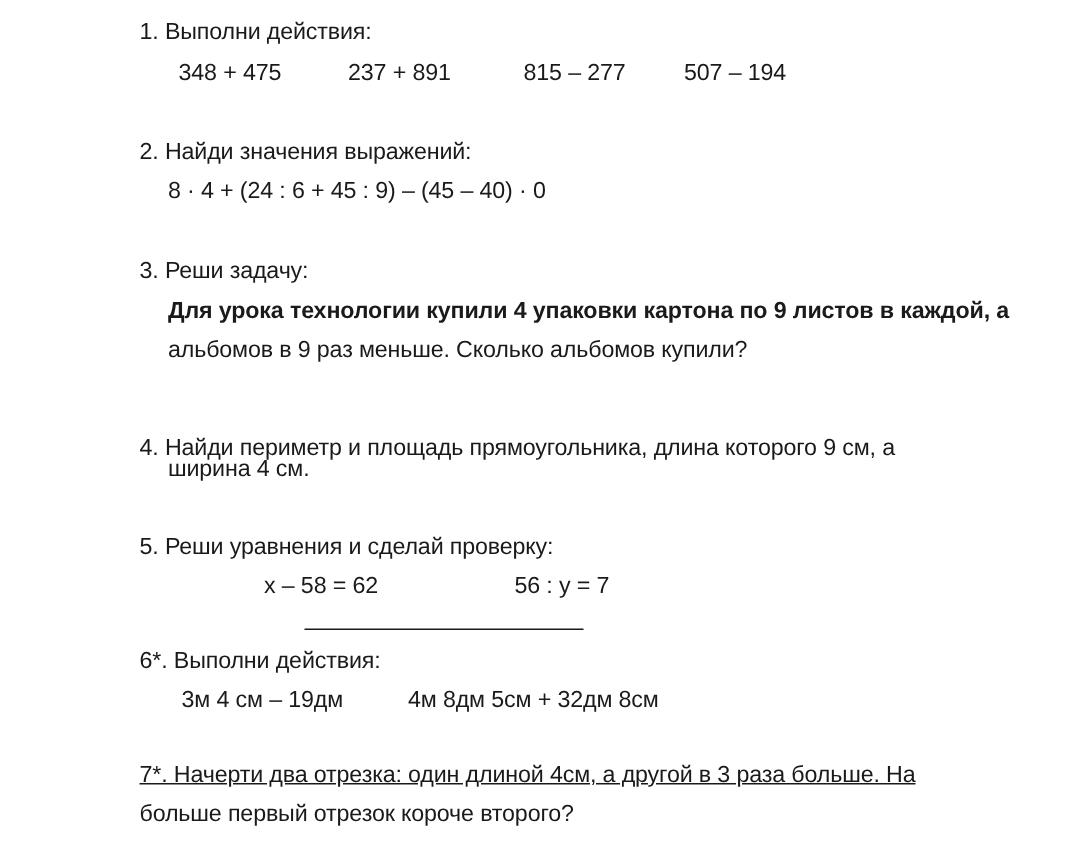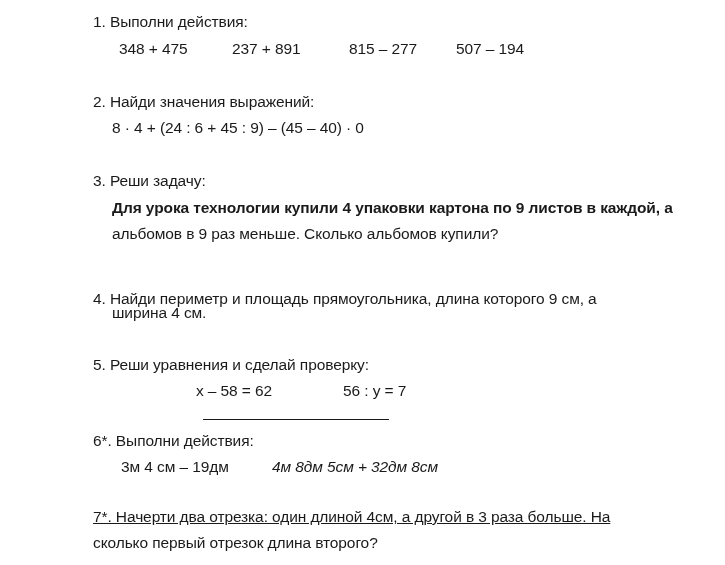--- a/index.html
+++ b/index.html
@@ -43,22 +43,22 @@
 <div class="line expr" style="left:112px; top:118px;">8 · 4 + (24 : 6 + 45 : 9) –  (45 – 40) · 0</div>
 
 <div class="line heading" style="left:93px; top:171px;">3. Реши задачу:</div>
 <div class="line" style="left:112px; top:198px;font-weight:bold;">Для урока технологии купили 4 упаковки картона по 9 листов в каждой, а</div>
 <div class="line" style="left:112px; top:224px;">альбомов в 9 раз меньше. Сколько альбомов купили?</div>
 
 <div class="line" style="left:93px; top:277px;margin-top:12px;">4. Найди периметр и площадь прямоугольника, длина которого 9 см, а</div>
 <div class="line" style="left:112px; top:303px;">ширина 4 см.</div>
 
 <div class="line heading" style="left:93px; top:355px;">5. Реши уравнения и сделай проверку:</div>
-<div class="line expr" style="left:196px; top:381px;">x – 58 = 62</div>
+<div class="line expr" style="left:176px; top:381px;">x – 58 = 62</div>
 <div class="line expr" style="left:343px; top:381px;">56 : y = 7</div>
 <div class="sep-line" style="left:203px; top:419px; width:186px;"></div>
 
 <div class="line heading" style="left:93px; top:431px;">6*. Выполни действия:</div>
 <div class="line expr" style="left:121px; top:457px;">3м 4 см – 19дм</div>
-<div class="line expr" style="left:272px; top:457px;font-style:italic;">4м 8дм 5см + 32дм 8см</div>
+<div class="line expr" style="left:272px; top:457px;">4м 8дм 5см + 32дм 8см</div>
 
 <div class="line" style="left:93px; top:507px;text-decoration:underline;">7*. Начерти два отрезка: один длиной 4см, а другой в 3 раза больше. На</div>
-<div class="line" style="left:93px; top:533px;">сколько первый отрезок длина второго?</div>
+<div class="line" style="left:93px; top:533px;">больше первый отрезок короче второго?</div>
 
 </body></html>

